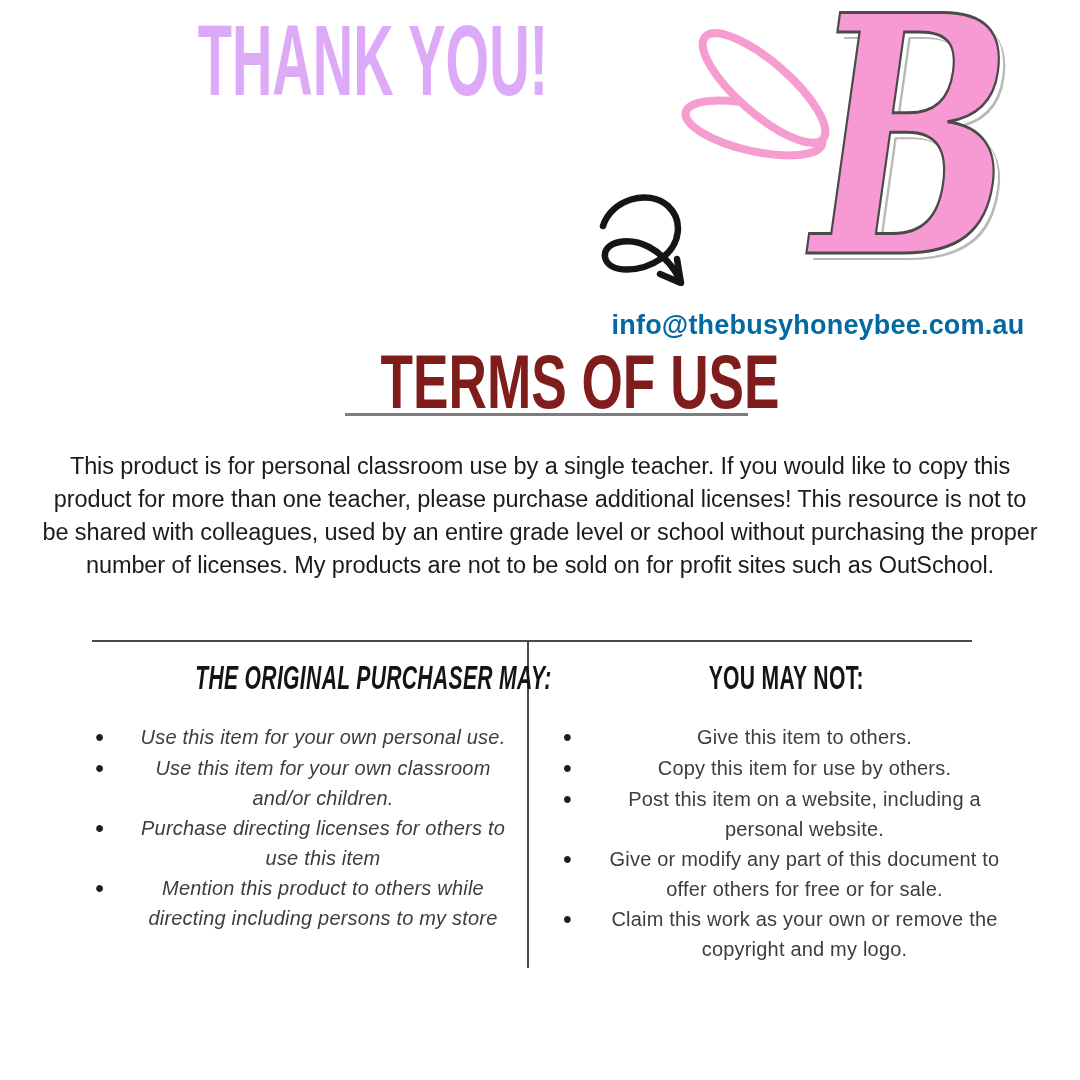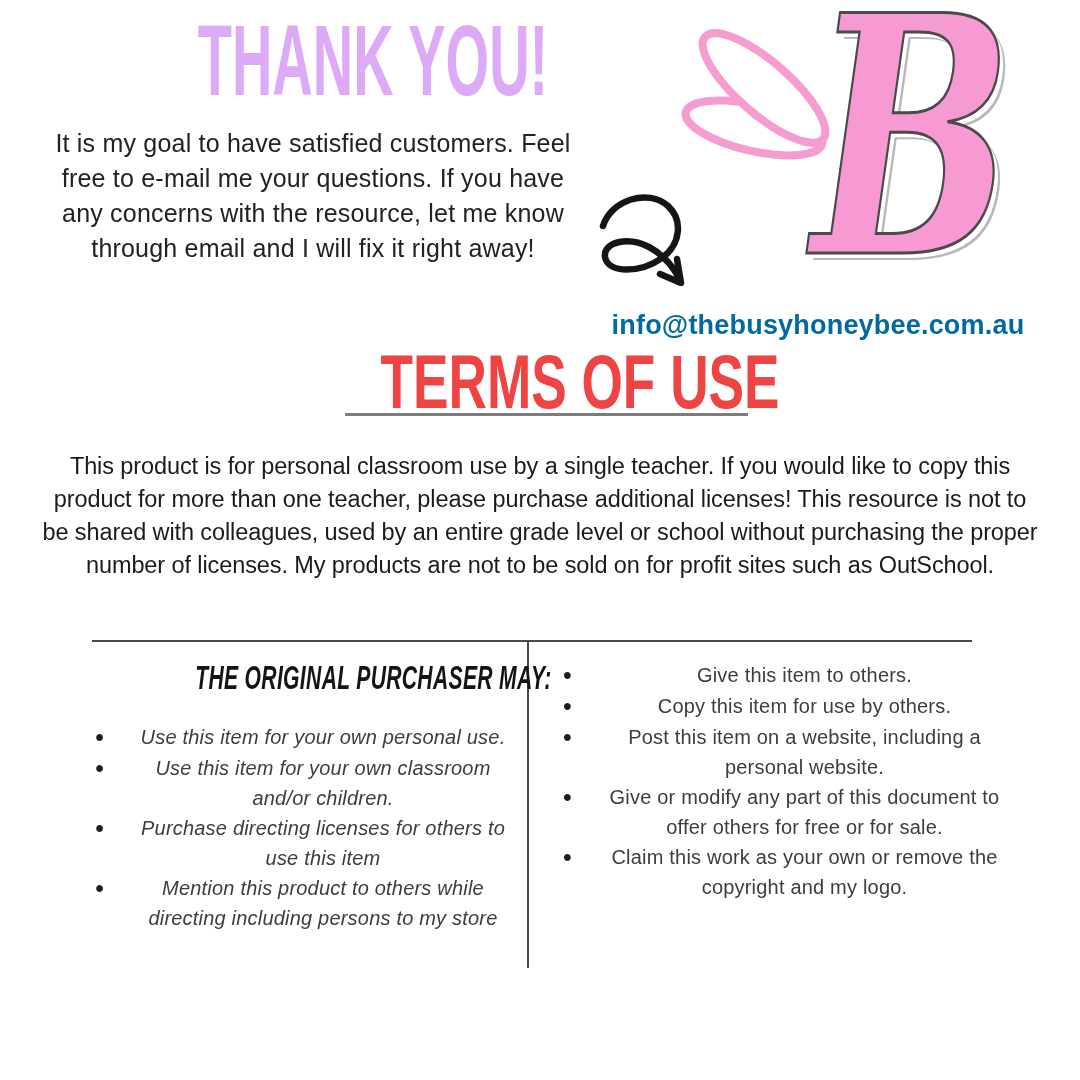--- a/index.html
+++ b/index.html
@@ -67,36 +67,35 @@
             color:#f48fd0;transform:rotate(-4deg);
             text-shadow:-2px -2px 0 #fff,2px -2px 0 #fff,-2px 2px 0 #fff,2px 2px 0 #fff,4px 4px 0 #d9d9d9;}
 </style>
 </head>
 <body>
 
 <div class="page">
 
   <h1 class="thank-title" style="color: rgb(220, 170, 247);"><span class="condense">THANK YOU!</span></h1>
 
-  <p class="thank-para">It is my goal to have satisfied customers. Feel free to e-mail me your questions. If you have any concerns with the resource, let me know through email and I will fix it right away!</p>
 
   <svg class="arrow-doodle" viewBox="0 0 100 100" aria-hidden="true">
     <path d="M 7 40 C 15 14, 52 2, 72 20 C 87 34, 85 58, 66 72 C 45 87, 12 88, 9 71 C 7 56, 32 50, 53 61 C 68 69, 78 82, 84 94" fill="none" stroke="#151515" stroke-width="6.5" stroke-linecap="round"></path>
     <path d="M 64 88 L 85 97 L 81 73" fill="none" stroke="#151515" stroke-width="6.5" stroke-linecap="round" stroke-linejoin="round"></path>
   </svg>
 
   <svg class="big-wings" viewBox="0 0 170 150" aria-hidden="true">
     <ellipse cx="78" cy="112" rx="70" ry="23" transform="rotate(13 78 112)" fill="#ffffff" stroke="#f59cd0" stroke-width="8"></ellipse>
     <ellipse cx="88" cy="72" rx="78" ry="26" transform="rotate(41 88 72)" fill="#ffffff" stroke="#f59cd0" stroke-width="8"></ellipse>
   </svg>
   <div class="big-b" style="color: rgb(247, 154, 211);">B</div>
 
   <div class="email">info@thebusyhoneybee.com.au</div>
 
-  <h2 class="terms-title" style="color: #ef4444;"><span class="condense">TERMS OF USE</span></h2>
+  <h2 class="terms-title" style="color: #7f1d1d;"><span class="condense">TERMS OF USE</span></h2>
   <div class="terms-underline"></div>
 
   <p class="terms-para">This product is for personal classroom use by a single teacher. If you would like to copy this product for more than one teacher, please purchase additional licenses! This resource is not to be shared with colleagues, used by an entire grade level or school without purchasing the proper number of licenses. My products are not to be sold on for profit sites such as OutSchool.</p>
 
   <div class="rule-h"></div>
   <div class="rule-v"></div>
 
   <section class="col col-left">
     <h3><span class="condense">THE ORIGINAL PURCHASER MAY:</span></h3>
     <ul>
@@ -113,20 +112,21 @@
           <span class="li-text">Purchase directing licenses for others to use this item</span>
         </li>
         <li>
           <span class="dot">•</span>
           <span class="li-text">Mention this product to others while directing including persons to my store</span>
         </li>
       </ul>
   </section>
 
   <section class="col col-right">
+    <h3><span class="condense">YOU MAY NOT:</span></h3>
     <ul>
         <li>
           <span class="dot">•</span>
           <span class="li-text">Give this item to others.</span>
         </li>
         <li>
           <span class="dot">•</span>
           <span class="li-text">Copy this item for use by others.</span>
         </li>
         <li>

